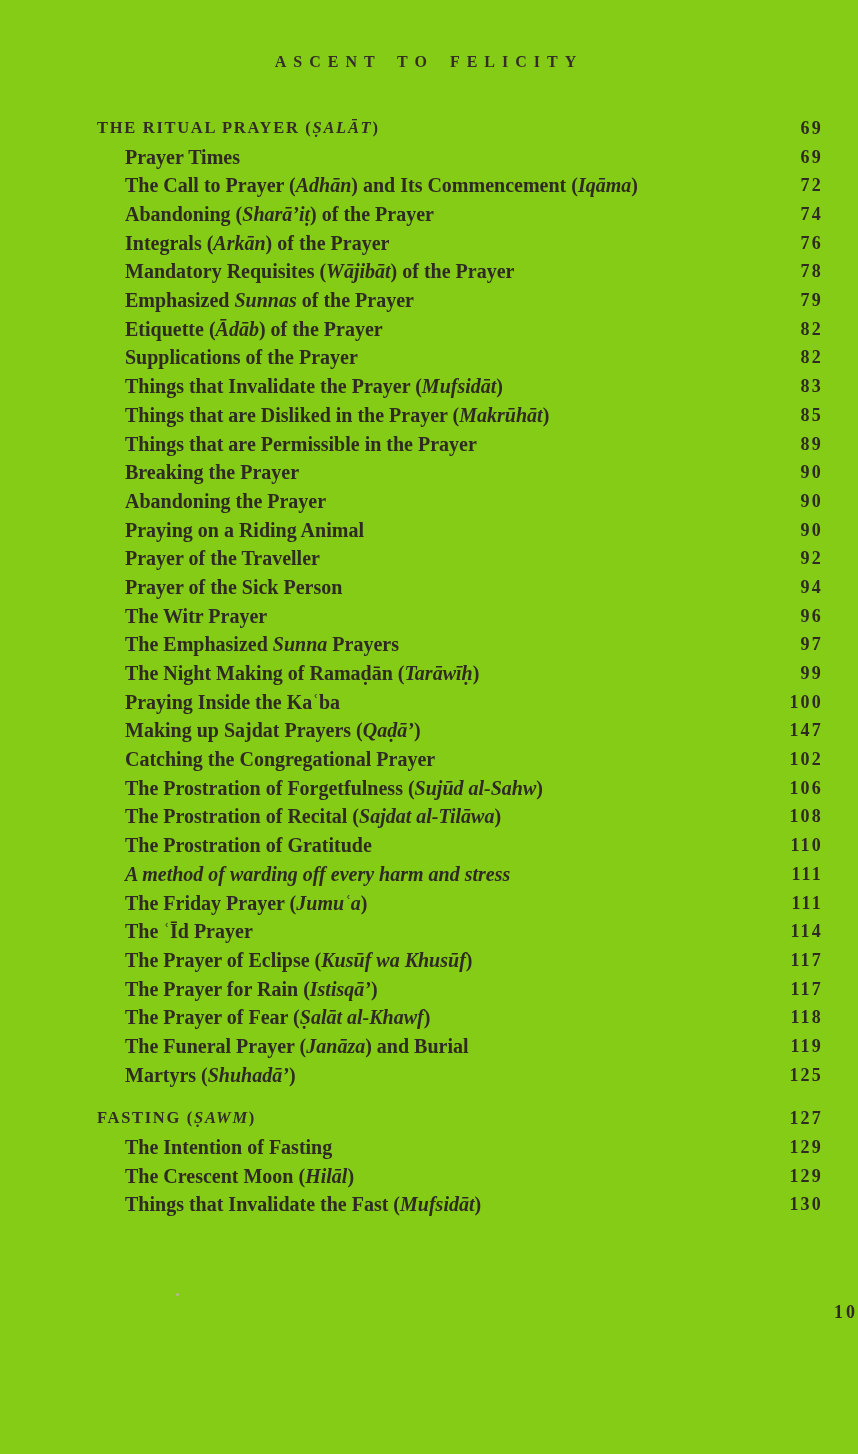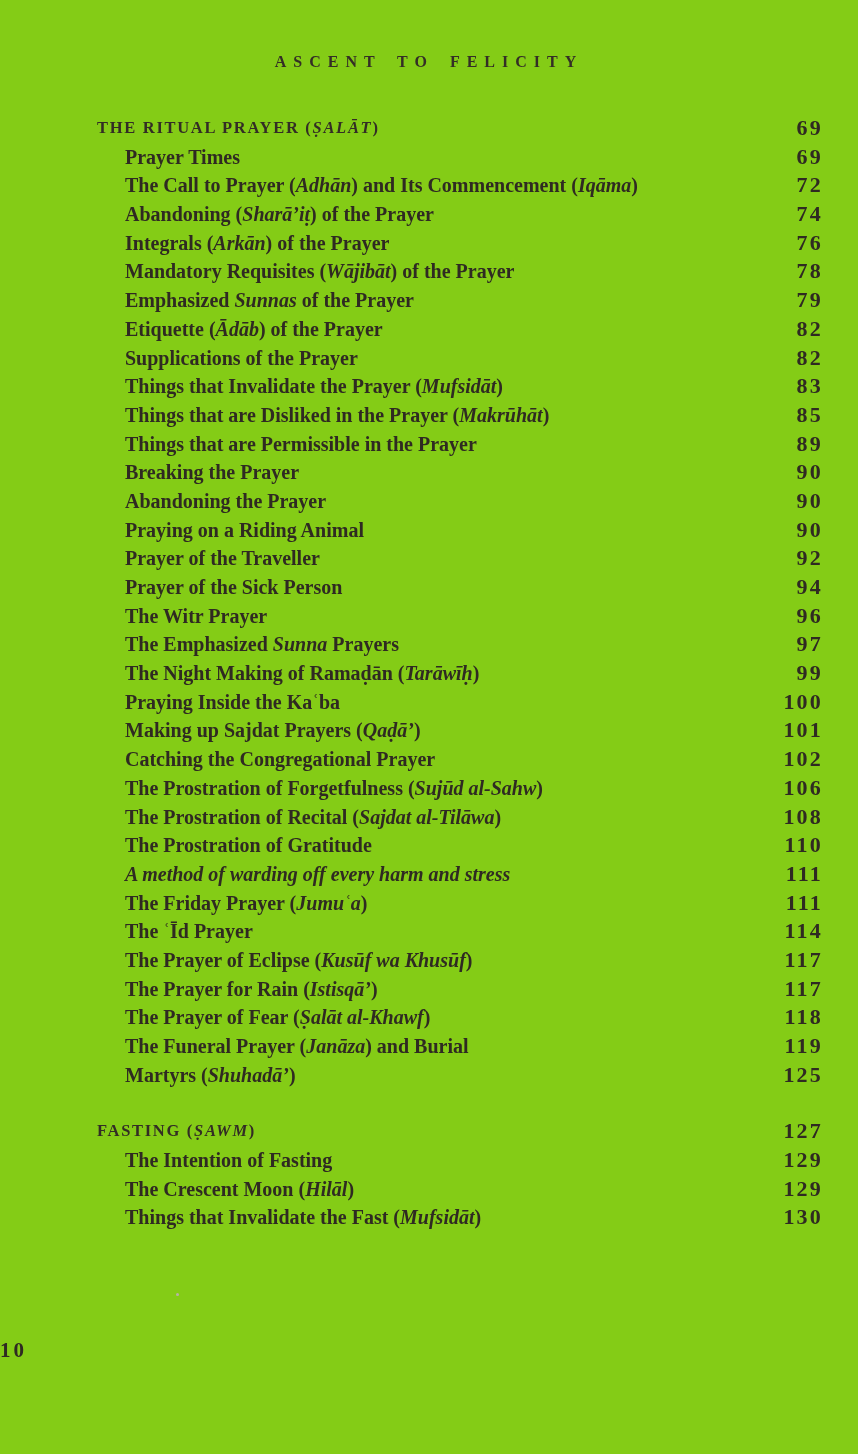--- a/index.html
+++ b/index.html
@@ -23,54 +23,53 @@
     letter-spacing:7px;
     word-spacing:5px;
     color:#342e26;
   }
   .toc{
     position:absolute;
     top:114px;left:97px;width:726px;
   }
   .row{
     display:flex;
-    align-items:center;
+    align-items:flex-end;
     height:28.7px;
     line-height:28.7px;
     font-size:20px;
     white-space:nowrap;
   }
   .row .title{
     flex:1 1 auto;
     overflow:hidden;
   }
   .row.item .title{ padding-left:28px; }
   .row.section .title{
     font-size:16.5px;
     letter-spacing:1.7px;
     color:#332d25;
   }
-  .row.gap{ margin-top:28px; }
+  .row.gap{ margin-top:15px; }
   .it{ font-style:italic; }
   .pg{
     flex:0 0 auto;
     margin-left:14px;
-    font-size:22px;
+    font-size:18px;
     letter-spacing:2.2px;
     font-variant-numeric:oldstyle-nums;
     text-align:right;
   }
   .folio{
     position:absolute;
     top:1302px;left:0;right:0;
-    text-align:left;
-    font-size:21px;
+    text-align:right;
+    font-size:18px;
     letter-spacing:3px;
     font-variant-numeric:oldstyle-nums;
-    margin-top:36px;
   }
   .speck{
     position:absolute;
     left:176px;top:1293px;
     width:3px;height:3px;
     border-radius:50%;
     background:#b7b2a8;
   }
 </style>
 </head>
@@ -158,21 +157,21 @@
       <div class="row item">
         <span class="title"><span>The Night Making of Ramaḍān (</span><span class="it">Tarāwīḥ</span><span>)</span></span>
         <span class="pg">99</span>
       </div>
       <div class="row item">
         <span class="title"><span>Praying Inside the Kaʿba</span></span>
         <span class="pg">100</span>
       </div>
       <div class="row item">
         <span class="title"><span>Making up Sajdat Prayers (</span><span class="it">Qaḍā’</span><span>)</span></span>
-        <span class="pg">101</span>
+        <span class="pg">147</span>
       </div>
       <div class="row item">
         <span class="title"><span>Catching the Congregational Prayer</span></span>
         <span class="pg">102</span>
       </div>
       <div class="row item">
         <span class="title"><span>The Prostration of Forgetfulness (</span><span class="it">Sujūd al-Sahw</span><span>)</span></span>
         <span class="pg">106</span>
       </div>
       <div class="row item">

